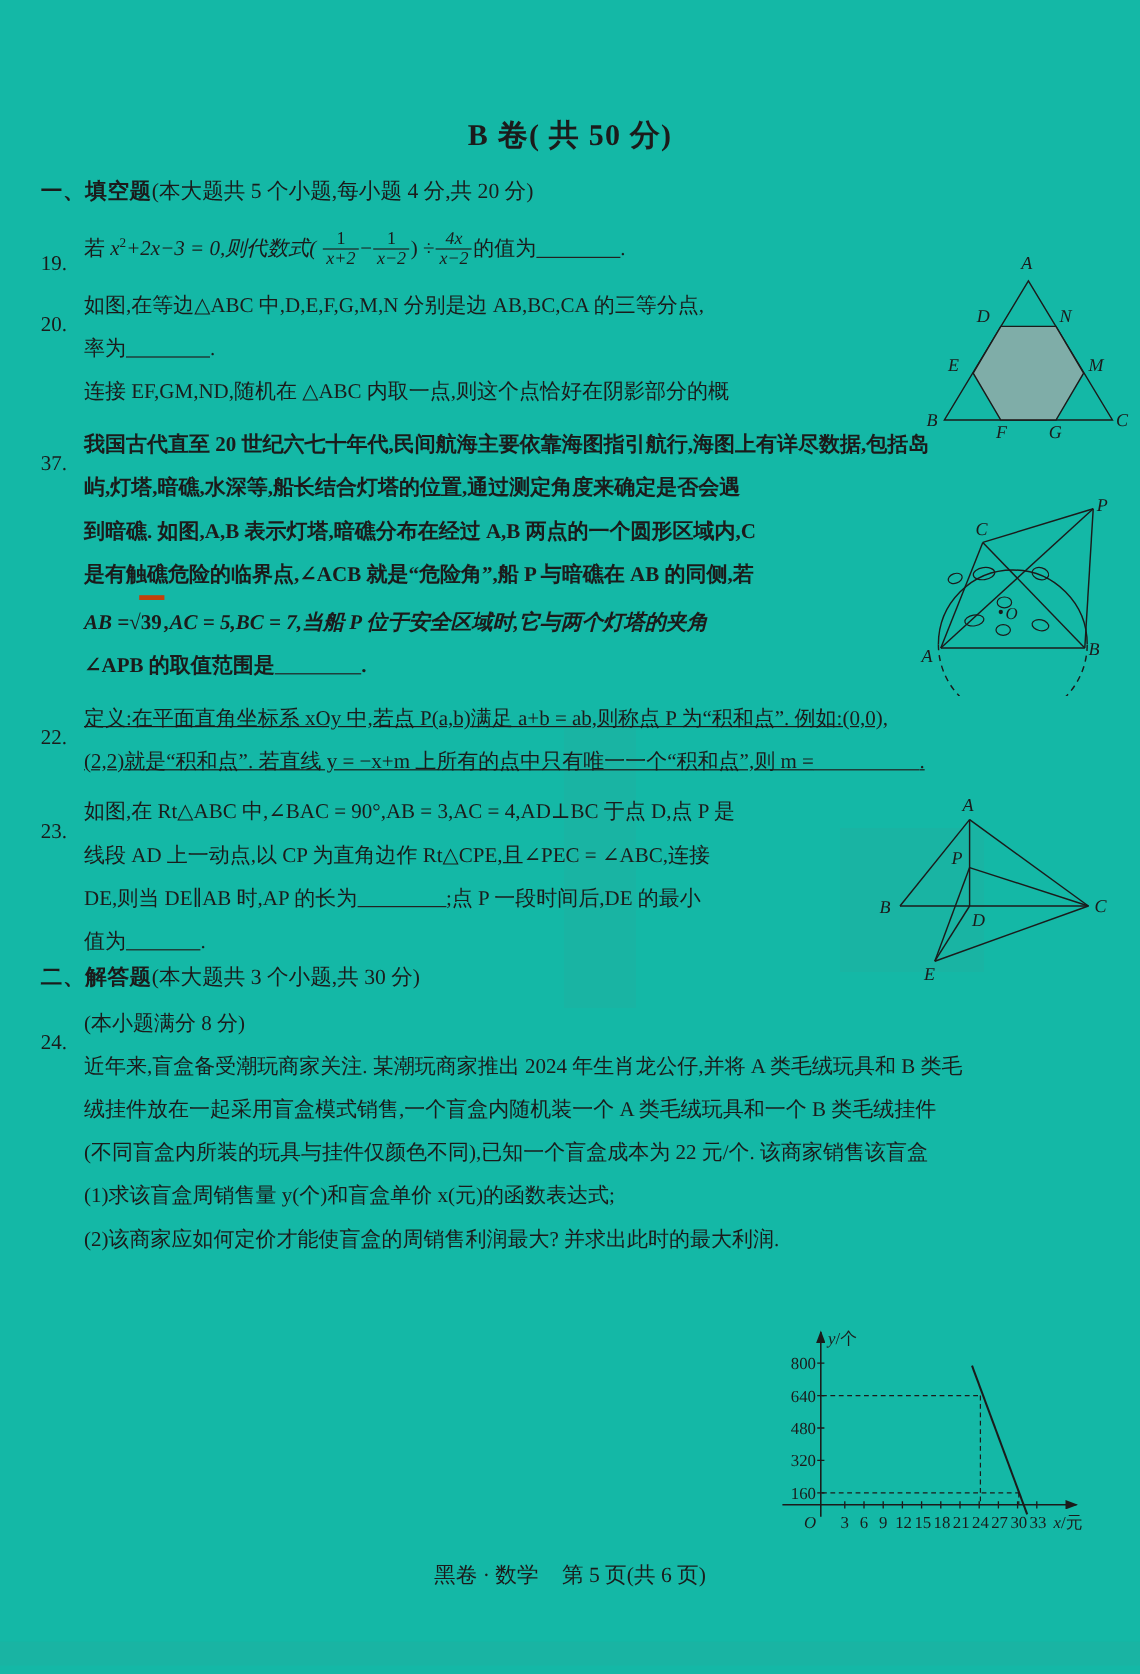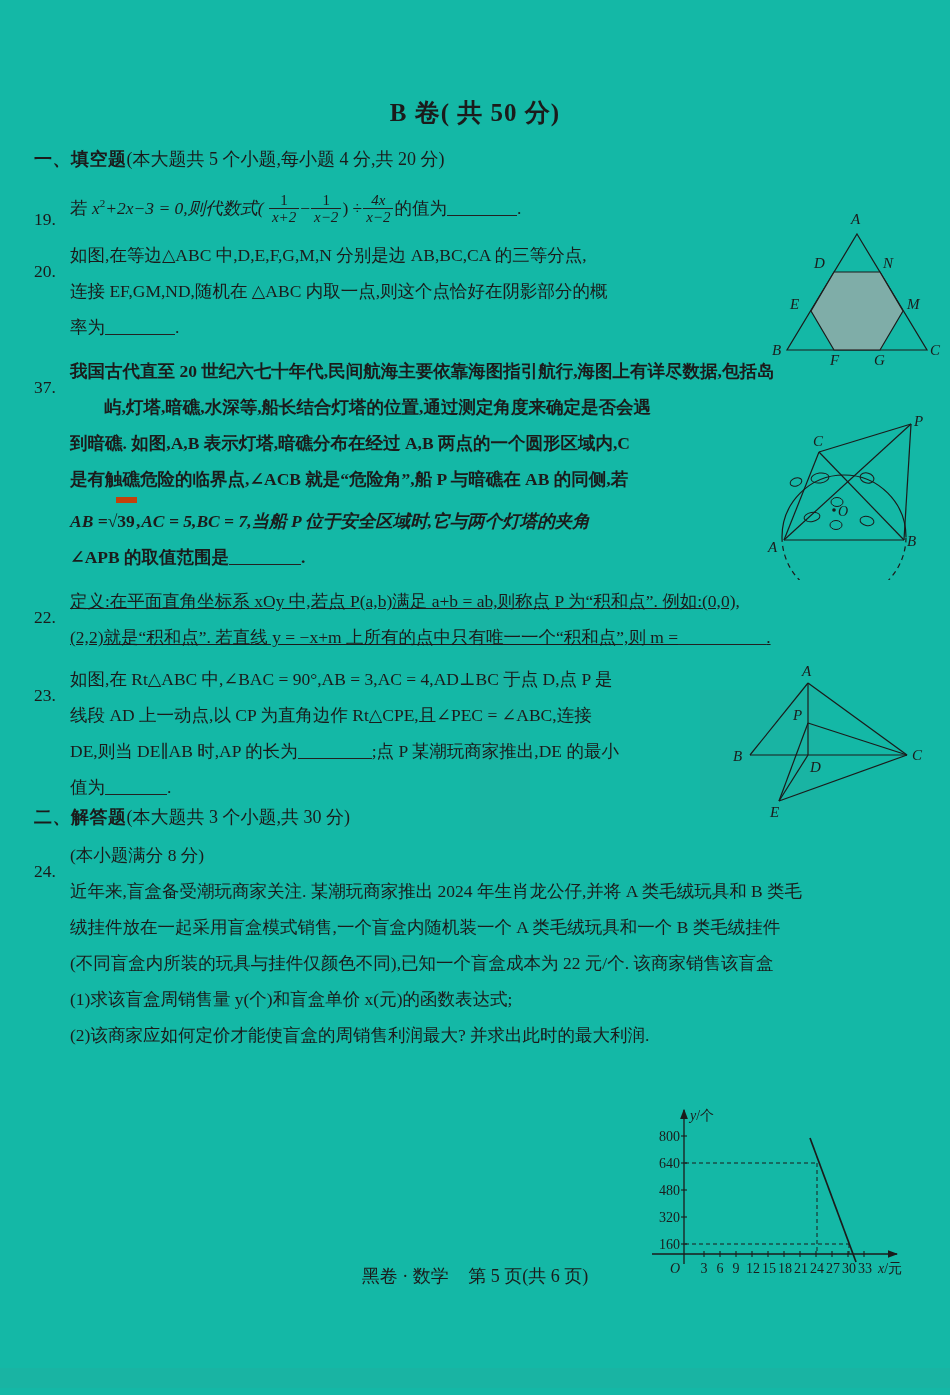--- a/index.html
+++ b/index.html
@@ -76,21 +76,21 @@
     font-size: 15px;
     line-height: 1.12;
     margin: 0 1px;
     position: relative;
     top: -1px;
   }
   .frac .num { display: block; padding: 0 3px; }
   .frac .den { display: block; border-top: 1px solid #222; padding: 0 3px; }
   .sqrt {
     display: inline-block;
-    border-top: 6px solid #c2410c;
+    border-top: 4px solid #c2410c;
     padding: 0 2px 0 1px;
     margin-left: -1px;
     text-align: right;
   }
   sup.exp { font-size: 11px; vertical-align: super; }
   .fig {
     position: absolute;
   }
   .footer {
     position: absolute;
@@ -131,24 +131,24 @@
         <span class="num it">4x</span>
         <span class="den it">x−2</span>
       </span><span>的值为</span><span class="blank" style="width:70px;"></span><span>.</span>
     </div>
   </div>
 
   <div class="qrow" style="margin-top:10px;">
     <span class="qnum">20.</span>
     <div class="qbody" style="width:660px;">
       <div>如图,在等边△ABC 中,D,E,F,G,M,N 分别是边 AB,BC,CA 的三等分点,</div>
+      <div>
+        <span>率为</span><span class="blank" style="width:70px;"></span><span>.</span>
+      </div>
       <div>连接 EF,GM,ND,随机在 △ABC 内取一点,则这个点恰好在阴影部分的概</div>
-      <div>
-        <span>率为</span><span class="blank" style="width:70px;"></span><span>.</span>
-      </div>
     </div>
   </div>
 
   <svg class="fig" style="left:770px; top:202px;" width="175" height="165" viewBox="0 0 175 165">
     <polygon points="87,32 157,148 17,148" fill="none" stroke="#1b1b1b" stroke-width="1.2"></polygon>
     <polygon points="64,70 110,70 133,109 110,148 64,148 41,109" fill="#a9a9a9" fill-opacity="0.72" stroke="#1b1b1b" stroke-width="1.2"></polygon>
     <text x="81" y="22" font-size="15" font-style="italic" font-family="Liberation Serif, serif" fill="#1b1b1b">A</text>
     <text x="44" y="66" font-size="15" font-style="italic" font-family="Liberation Serif, serif" fill="#1b1b1b">D</text>
     <text x="113" y="66" font-size="15" font-style="italic" font-family="Liberation Serif, serif" fill="#1b1b1b">N</text>
     <text x="20" y="107" font-size="15" font-style="italic" font-family="Liberation Serif, serif" fill="#1b1b1b">E</text>
@@ -156,21 +156,21 @@
     <text x="2" y="153" font-size="15" font-style="italic" font-family="Liberation Serif, serif" fill="#1b1b1b">B</text>
     <text x="60" y="163" font-size="15" font-style="italic" font-family="Liberation Serif, serif" fill="#1b1b1b">F</text>
     <text x="104" y="163" font-size="15" font-style="italic" font-family="Liberation Serif, serif" fill="#1b1b1b">G</text>
     <text x="160" y="153" font-size="15" font-style="italic" font-family="Liberation Serif, serif" fill="#1b1b1b">C</text>
   </svg>
 
   <div class="qrow" style="margin-top:8px;">
     <span class="qnum">37.</span>
     <div class="qbody" style="width:880px;font-weight:bold;">
       <div>我国古代直至 20 世纪六七十年代,民间航海主要依靠海图指引航行,海图上有详尽数据,包括岛</div>
-      <div style="width:680px;margin-left:34px;">屿,灯塔,暗礁,水深等,船长结合灯塔的位置,通过测定角度来确定是否会遇</div>
+      <div style="width:680px;">屿,灯塔,暗礁,水深等,船长结合灯塔的位置,通过测定角度来确定是否会遇</div>
       <div style="width:680px;">到暗礁. 如图,A,B 表示灯塔,暗礁分布在经过 A,B 两点的一个圆形区域内,C</div>
       <div style="width:680px;">是有触礁危险的临界点,∠ACB 就是“危险角”,船 P 与暗礁在 AB 的同侧,若</div>
       <div style="width:680px;">
         <span class="it">AB =</span><span>√</span><span class="sqrt">39</span><span class="it">,AC = 5,BC = 7,当船 P 位于安全区域时,它与两个灯塔的夹角</span>
       </div>
       <div>
         <span>∠APB 的取值范围是</span><span class="blank" style="width:72px;"></span><span>.</span>
       </div>
     </div>
   </div>
@@ -215,21 +215,21 @@
       </div>
     </div>
   </div>
 
   <div class="qrow" style="margin-top:6px;">
     <span class="qnum">23.</span>
     <div class="qbody" style="width:690px;">
       <div>如图,在 Rt△ABC 中,∠BAC = 90°,AB = 3,AC = 4,AD⊥BC 于点 D,点 P 是</div>
       <div>线段 AD 上一动点,以 CP 为直角边作 Rt△CPE,且∠PEC = ∠ABC,连接</div>
       <div>
-        <span>DE,则当 DE∥AB 时,AP 的长为</span><span class="blank" style="width:74px;"></span><span>;点 P 某潮玩商家推出,DE 的最小</span>
+        <span>DE,则当 DE∥AB 时,AP 的长为</span><span class="blank" style="width:74px;"></span><span>;点 P 一段时间后,DE 的最小</span>
       </div>
       <div>
         <span>值为</span><span class="blank" style="width:62px;"></span><span>.</span>
       </div>
     </div>
   </div>
 
   <svg class="fig" style="left:722px; top:655px;" width="225" height="165" viewBox="0 0 225 165">
 
     <line x1="28" y1="100" x2="185" y2="100" stroke="#1b1b1b" stroke-width="1.2"></line>
@@ -328,17 +328,17 @@
     <g stroke="#1b1b1b" stroke-width="1" stroke-dasharray="4,3" fill="none">
       <line x1="53" y1="67" x2="185" y2="67"></line>
       <line x1="185" y1="67" x2="185" y2="158"></line>
       <line x1="53" y1="148" x2="217" y2="148"></line>
       <line x1="217" y1="148" x2="217" y2="158"></line>
     </g>
 
     <line x1="178" y1="42" x2="224" y2="166" stroke="#1b1b1b" stroke-width="1.7"></line>
   </svg>
 
-  <div class="footer" style="top:1264px;">
+  <div class="footer" style="top:1300px;">
     <span>黑卷 · 数学</span><span class="sep">&nbsp;&nbsp;&nbsp;</span><span>第 5 页(共 6 页)</span>
   </div>
 
 </div>
 
 </body></html>

